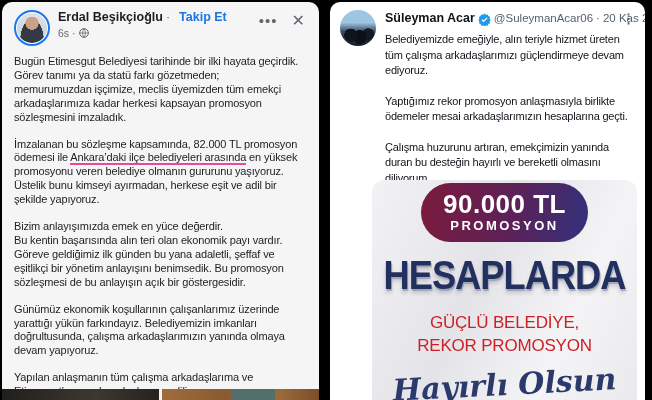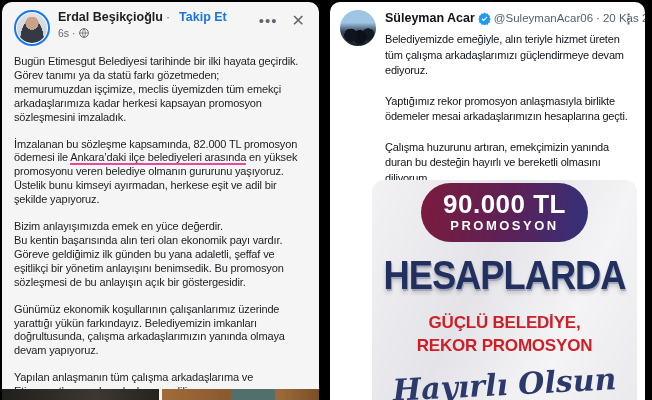--- a/index.html
+++ b/index.html
@@ -44,40 +44,40 @@
 
   
   .tw-row { display:flex; padding:8px 10px 0 10px; }
   .tw-avatar { width:36px; height:36px; border-radius:50%; flex:0 0 auto; overflow:hidden;
                background:
                  radial-gradient(circle at 30% 70%, #10141c 0 18%, transparent 19%),
                  radial-gradient(circle at 55% 75%, #0c1118 0 20%, transparent 21%),
                  radial-gradient(circle at 78% 68%, #141a24 0 16%, transparent 17%),
                  linear-gradient(#9ec6e4 0 35%, #3a4a5e 60%, #161c26); }
   .tw-content { margin-left:9px; flex:1 1 auto; min-width:0; position:relative; }
-  .tw-head { font-size:12px; line-height:16px; white-space:nowrap; display:flex; align-items:center; gap:3px; }
+  .tw-head { font-size:12px; line-height:16px; white-space:nowrap; display:flex; align-items:flex-end; gap:3px; }
   .tw-name { font-weight:bold; color:#0f1419; font-size:12.5px; }
   .tw-verified { display:inline-block; width:13px; height:13px; }
   .tw-handle, .tw-date, .tw-sep { color:#536471; font-size:11.5px; }
   .tw-more { position:absolute; right:0; top:1px; color:#536471; font-size:13px; font-weight:bold; cursor:pointer; }
 
   .tw-body { margin-top:6px; font-size:11px; line-height:15.5px; letter-spacing:-0.2px; color:#0f1419; }
   .tw-body p { white-space:pre-line; margin-bottom:15px; }
 
   .attachment { position:absolute; left:42px; top:178px; width:265px; height:240px;
                 border-radius:12px; overflow:hidden; text-align:center; cursor:pointer;
                 background:linear-gradient(115deg,#f2f1f3 0%,#e4e3e8 40%,#f4f3f5 70%,#e9e8ec 100%); }
   .promo-pill { display:inline-block; margin-top:3px; padding:7px 22px 8px 22px; border-radius:36px;
                 background:linear-gradient(100deg,#7c1b3d 0%,#5c2158 55%,#32317c 100%); }
   .promo-amount { font-size:26px; font-weight:800; color:#fff; letter-spacing:0.5px; line-height:28px; }
   .promo-label { font-size:13px; font-weight:700; color:#fff; letter-spacing:2.5px; line-height:16px; }
   .promo-headline { margin-top:13px; font-size:37px; font-weight:900; color:#223060;
                     letter-spacing:-1px; white-space:nowrap; transform:scale(0.98,1.08);
                     text-shadow:1px 2px 0 rgba(125,135,165,0.55), 0 4px 4px rgba(0,0,0,0.18); }
-  .promo-sub { font-size:17px; font-weight:700; color:#ce1f26; line-height:23px; letter-spacing:-0.2px; }
+  .promo-sub { font-size:17px; font-weight:400; color:#ce1f26; line-height:23px; letter-spacing:-0.2px; }
   .promo-sub1 { margin-top:14px; }
   .promo-signature { margin-top:10px; font-family:"DejaVu Serif", serif; font-style:italic; font-weight:bold;
                      font-size:30px; color:#2b3a6b; transform:rotate(-3deg); white-space:nowrap; }
 </style>
 </head>
 <body>
 
 <div class="canvas">
 
   <section class="card card-left">

